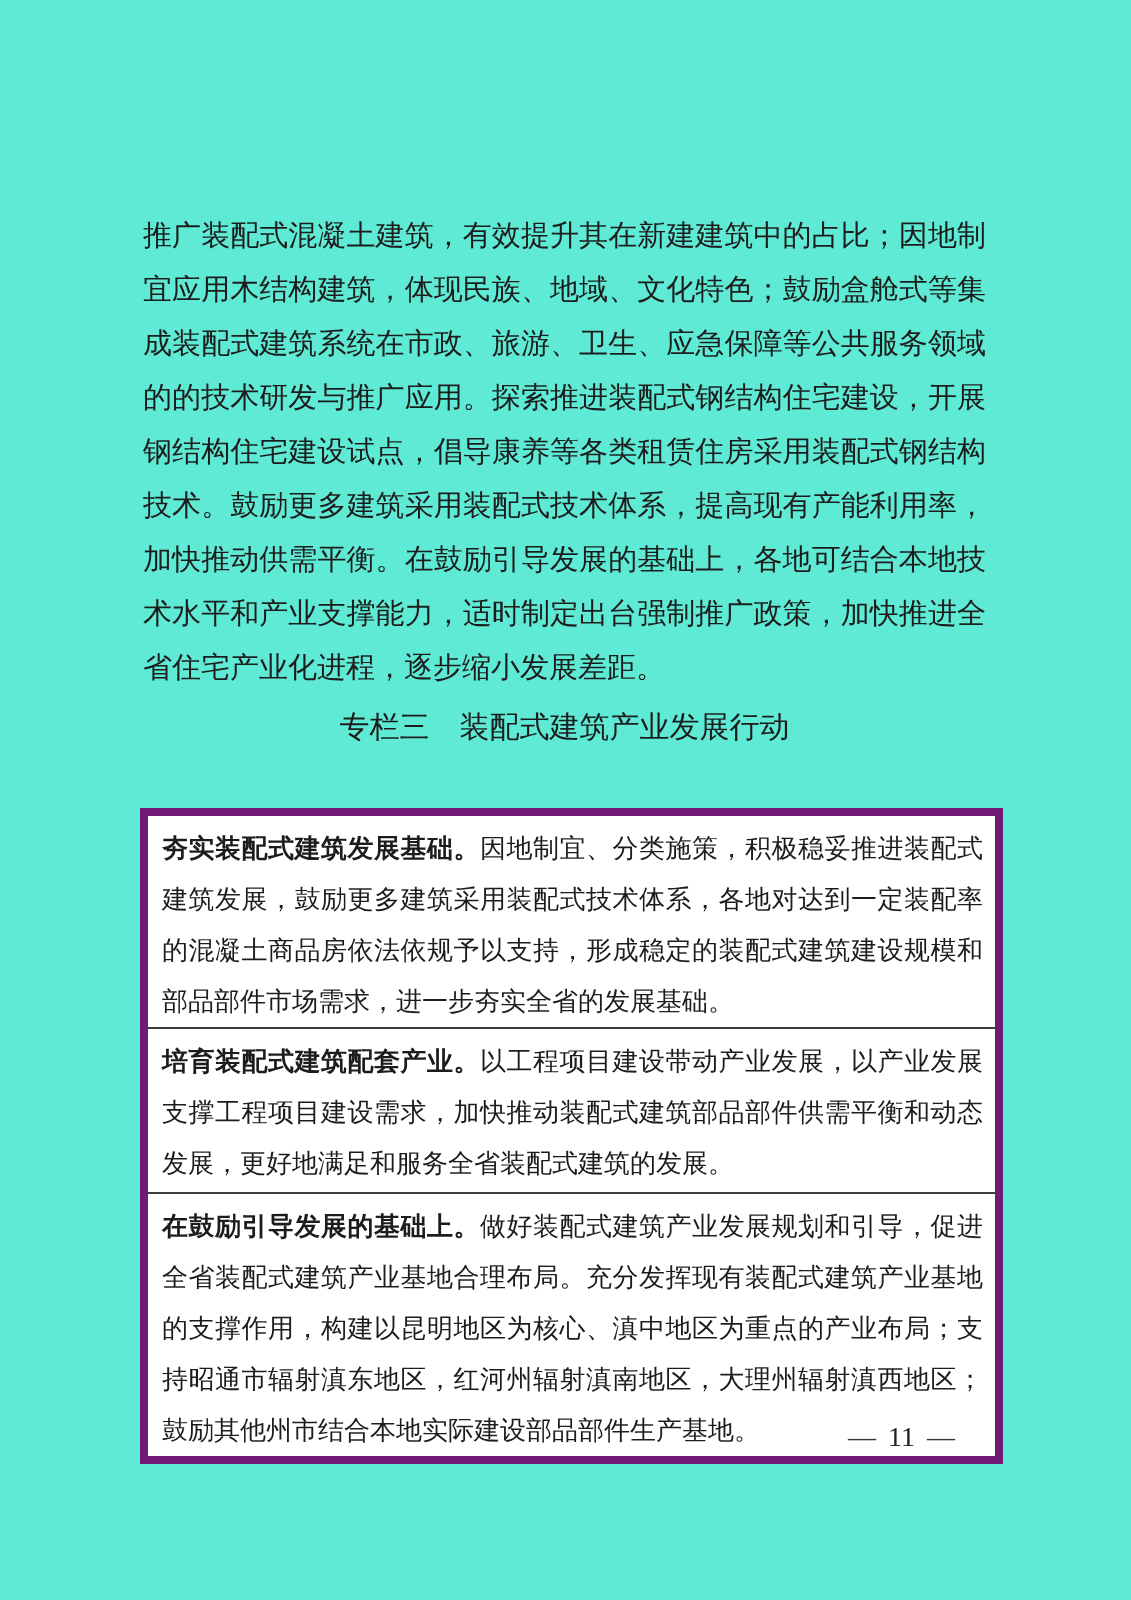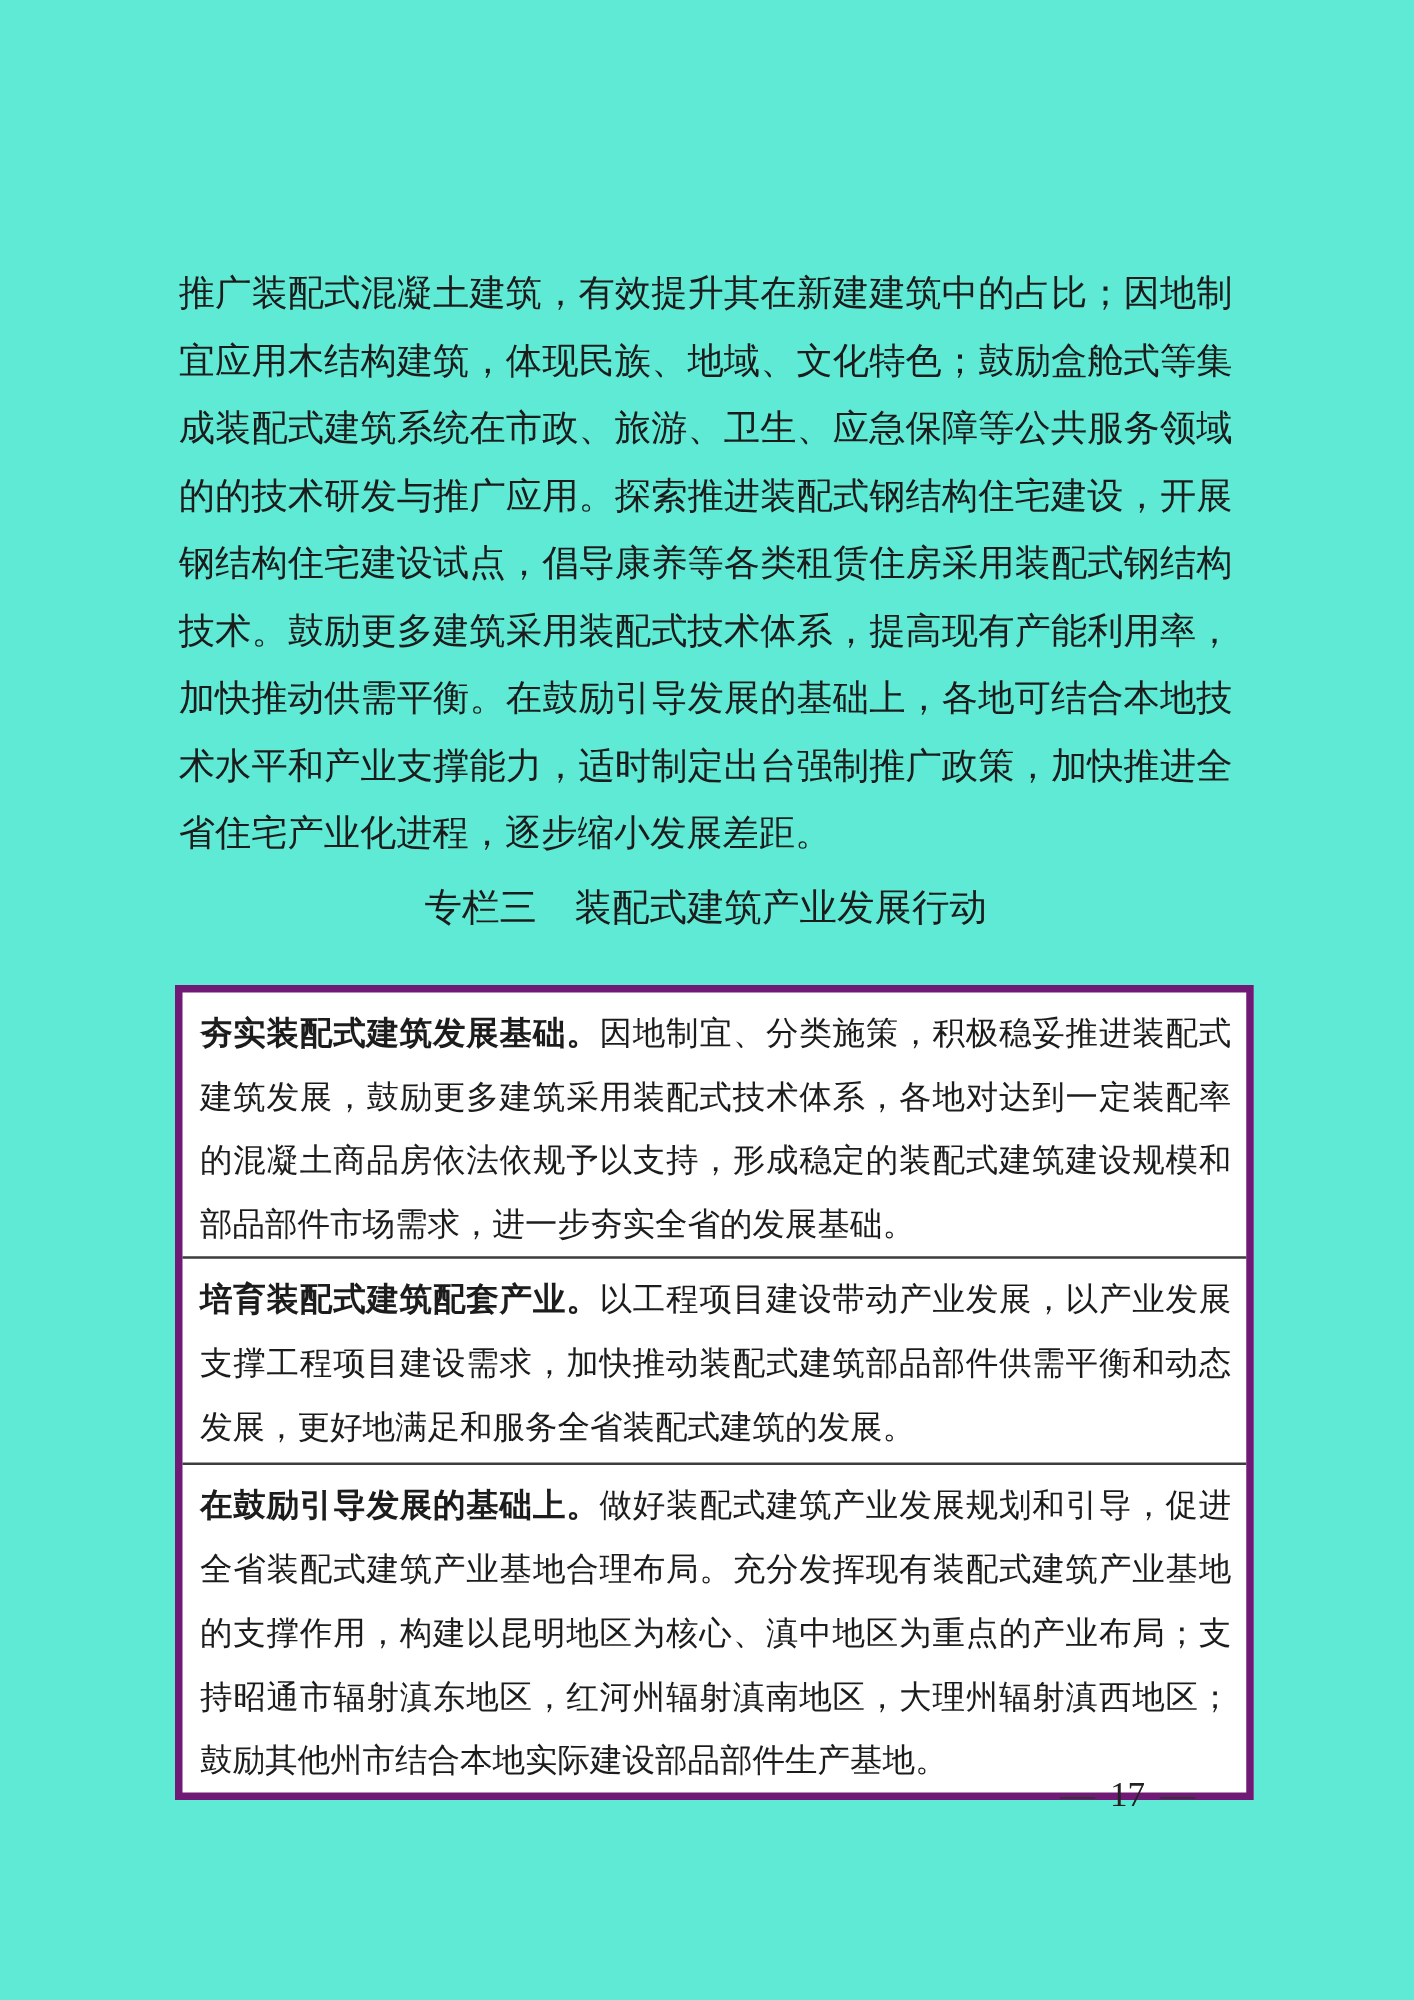--- a/index.html
+++ b/index.html
@@ -38,24 +38,24 @@
     font-weight: normal;
     line-height: 42px;
     white-space: nowrap;
   }
   .box-title .title-text { margin-left: 30px; }
 
   
   .info-box {
     position: absolute;
     left: 140px;
-    top: 788px;
+    top: 808px;
     width: 863px;
     box-sizing: border-box;
-    border: 6px solid #701a75;
+    border: 8px solid #701a75;
     background: #ffffff;
   }
   .box-row {
     box-sizing: border-box;
     padding: 7px 12px 0 14px;
     font-size: 26px;
     line-height: 51px;
     text-align: justify;
     line-break: strict;
   }
@@ -105,17 +105,17 @@
     </div>
 
     <div class="box-row row-3">
       <span class="row-lead">在鼓励引导发展的基础上。</span><span class="row-body">做好装配式建筑产业发展规划和引导，促进全省装配式建筑产业基地合理布局。充分发挥现有装配式建筑产业基地的支撑作用，构建以昆明地区为核心、滇中地区为重点的产业布局；支持昭通市辐射滇东地区，红河州辐射滇南地区，大理州辐射滇西地区；鼓励其他州市结合本地实际建设部品部件生产基地。</span>
     </div>
 
   </div>
 
   <div class="page-number">
     <span class="dash">—</span>
-    <span class="num">17</span>
+    <span class="num">11</span>
     <span class="dash">—</span>
   </div>
 
 </div>
 
 </body></html>

